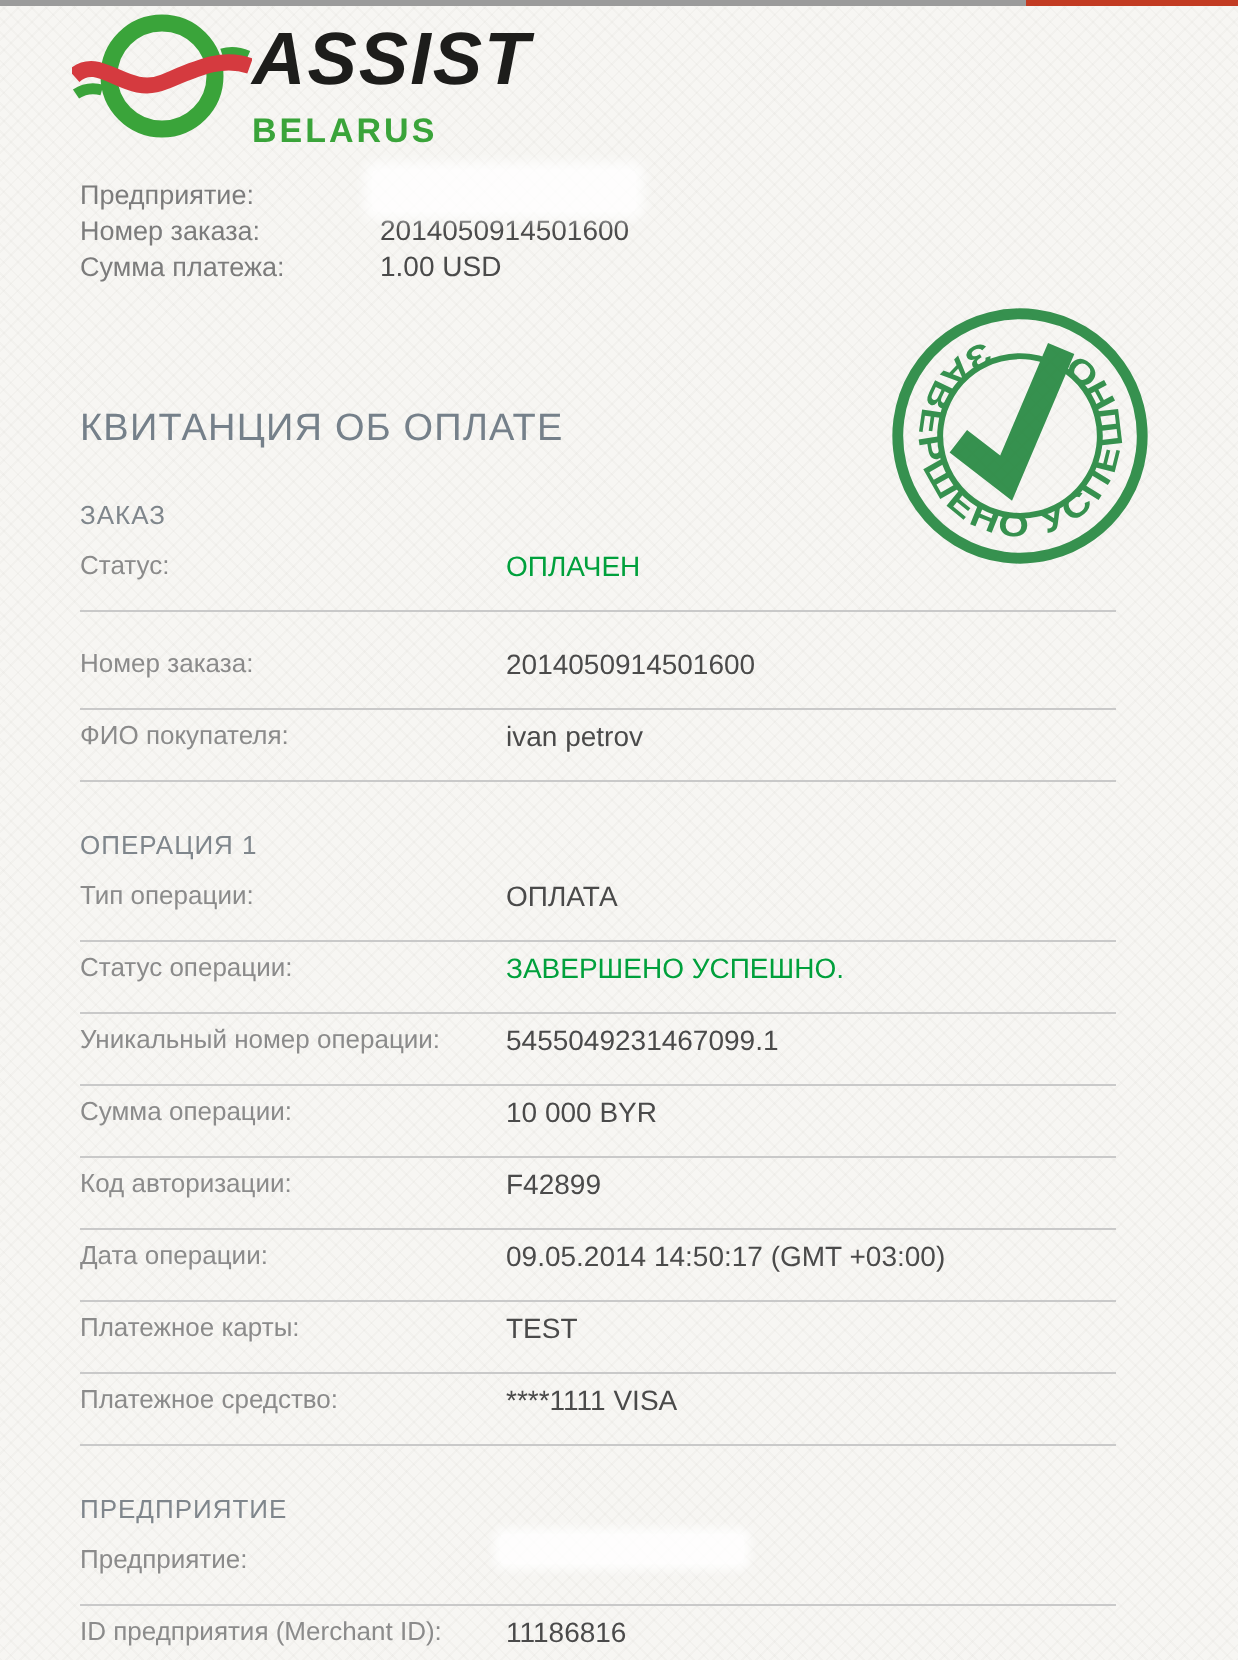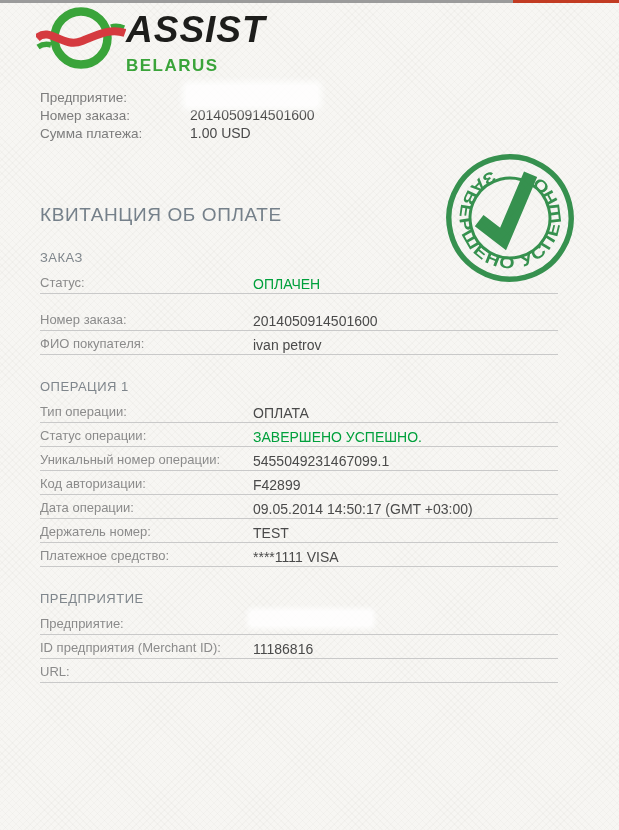--- a/index.html
+++ b/index.html
@@ -38,21 +38,21 @@
   .srow .lbl{display:inline-block;width:150px;color:#7c7c7c;}
   .srow .val{font-size:14px;color:var(--value-color);}
   .summary .redact-top{position:absolute;left:146px;top:-3px;width:132px;height:21px;
     background:rgba(255,255,255,.8);box-shadow:0 0 6px 4px rgba(255,255,255,.8);border-radius:2px;}
   
   .stamp{position:absolute;left:441px;top:149px;width:138px;height:138px;opacity:.94;}
   
   .page-title{margin:62px 0 4px 40px;font-size:19px;color:var(--title-color);letter-spacing:.6px;font-weight:normal;}
   .section-title{margin:24px 40px 5px;font-size:13px;color:#7f868c;font-weight:normal;letter-spacing:.5px;}
   .rows{margin:0 61px 0 40px;}
-  .row{position:relative;padding:5px 0 0;border-bottom:1px solid var(--border-color);min-height:14px;}
+  .row{position:relative;padding:5px 0 12px;border-bottom:1px solid var(--border-color);min-height:14px;}
   .row.gap-after{margin-bottom:13px;}
   .row .lbl{display:inline-block;width:213px;color:var(--label-color);font-size:13px;vertical-align:top;}
   .row .val{font-size:14px;color:var(--value-color);}
   .row .val.green{color:var(--status-green);}
   .row .redact{position:absolute;left:210px;top:0;width:122px;height:15px;
     background:rgba(255,255,255,.8);box-shadow:0 0 5px 3px rgba(255,255,255,.8);border-radius:2px;}
 </style>
 </head>
 <body>
 
@@ -99,23 +99,24 @@
     <div class="rows">
       <div class="row gap-after"><span class="lbl">Статус:</span><span class="val green">ОПЛАЧЕН</span></div>
       <div class="row"><span class="lbl">Номер заказа:</span><span class="val">2014050914501600</span></div>
       <div class="row"><span class="lbl">ФИО покупателя:</span><span class="val">ivan petrov</span></div>
     </div>
     <h2 class="section-title">ОПЕРАЦИЯ 1</h2>
     <div class="rows">
       <div class="row"><span class="lbl">Тип операции:</span><span class="val">ОПЛАТА</span></div>
       <div class="row"><span class="lbl">Статус операции:</span><span class="val green">ЗАВЕРШЕНО УСПЕШНО.</span></div>
       <div class="row"><span class="lbl">Уникальный номер операции:</span><span class="val">5455049231467099.1</span></div>
+      <div class="row"><span class="lbl">Сумма операции:</span><span class="val">10 000 BYR</span></div>
       <div class="row"><span class="lbl">Код авторизации:</span><span class="val">F42899</span></div>
       <div class="row"><span class="lbl">Дата операции:</span><span class="val">09.05.2014 14:50:17 (GMT +03:00)</span></div>
-      <div class="row"><span class="lbl">Держатель номер:</span><span class="val">TEST</span></div>
+      <div class="row"><span class="lbl">Платежное карты:</span><span class="val">TEST</span></div>
       <div class="row"><span class="lbl">Платежное средство:</span><span class="val">****1111 VISA</span></div>
     </div>
     <h2 class="section-title">ПРЕДПРИЯТИЕ</h2>
     <div class="rows">
       <div class="row"><span class="lbl">Предприятие:</span><span class="val"></span><span class="redact"></span></div>
       <div class="row"><span class="lbl">ID предприятия (Merchant ID):</span><span class="val">11186816</span></div>
       <div class="row"><span class="lbl">URL:</span><span class="val"></span></div>
     </div>
   </div>
 

